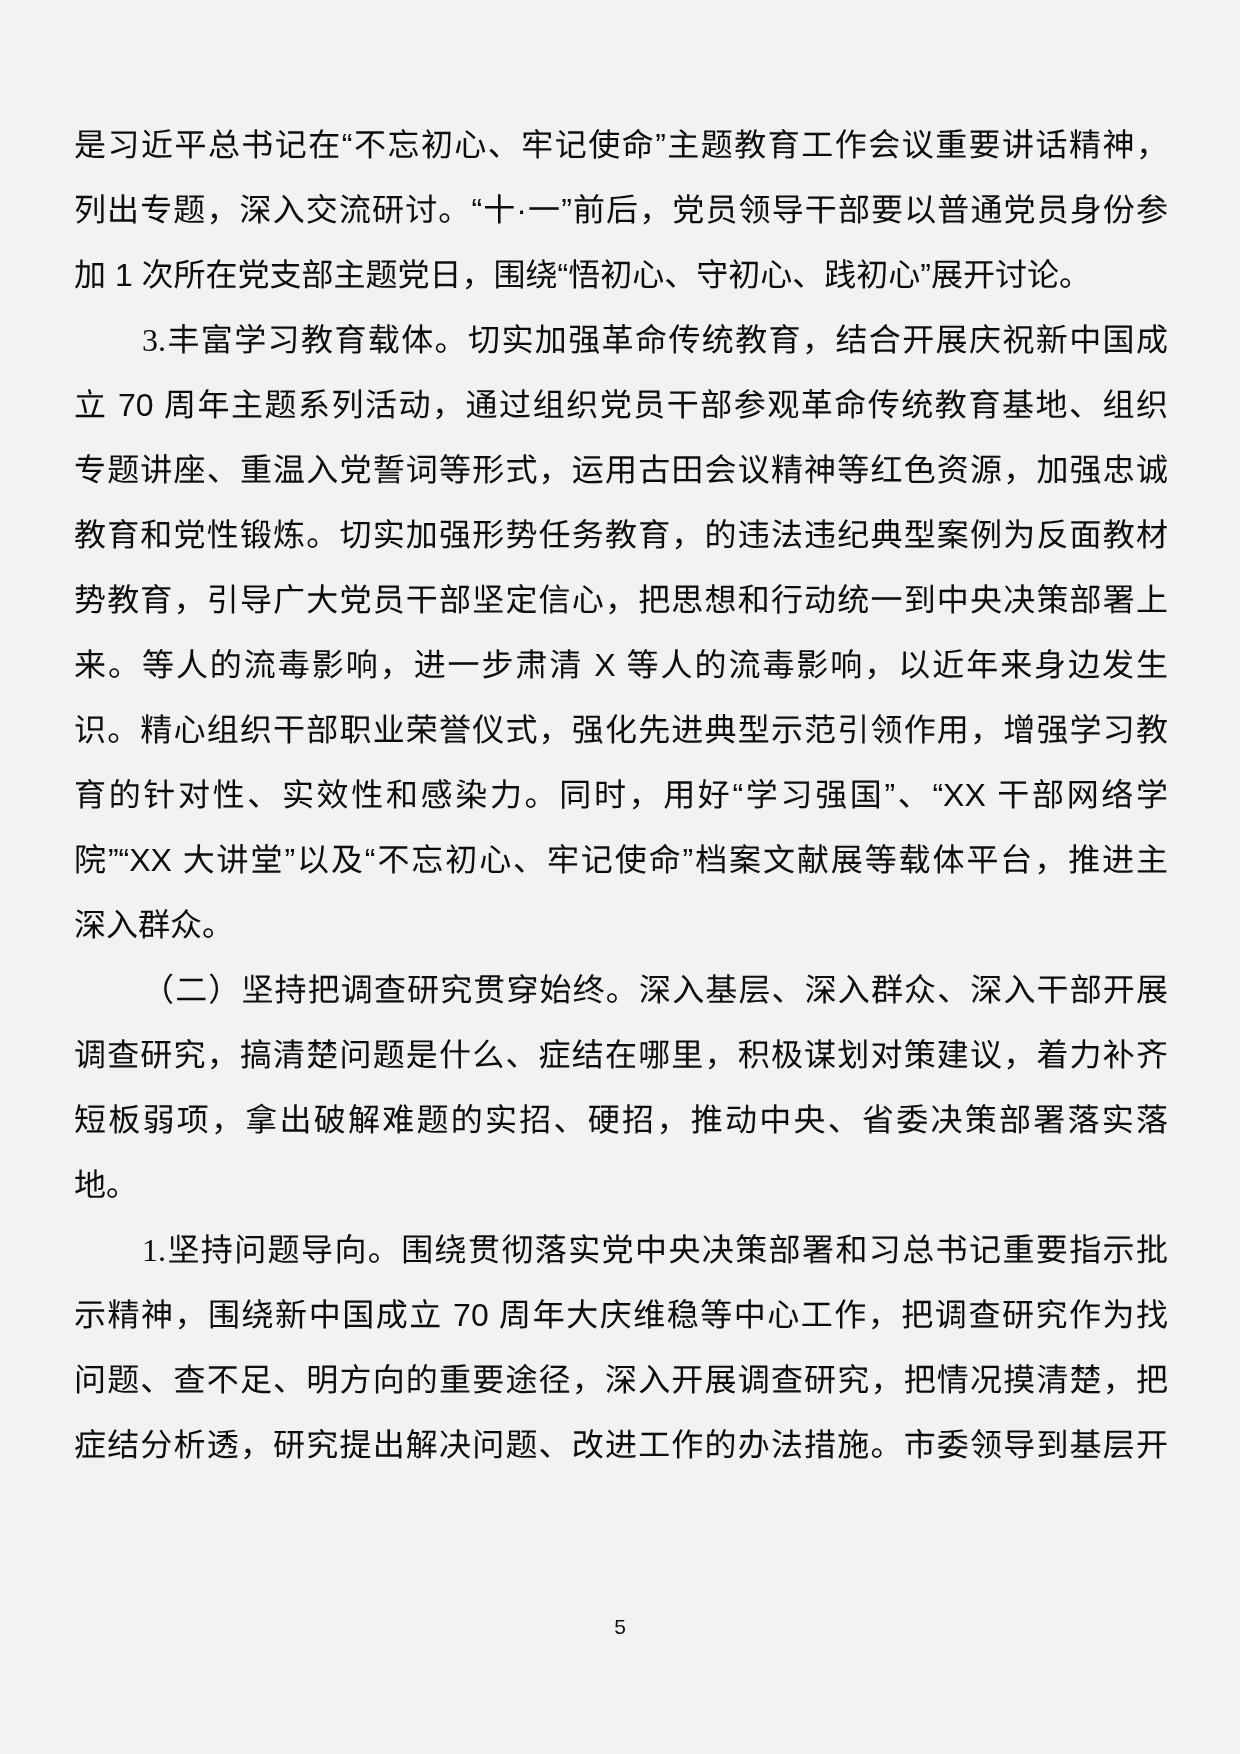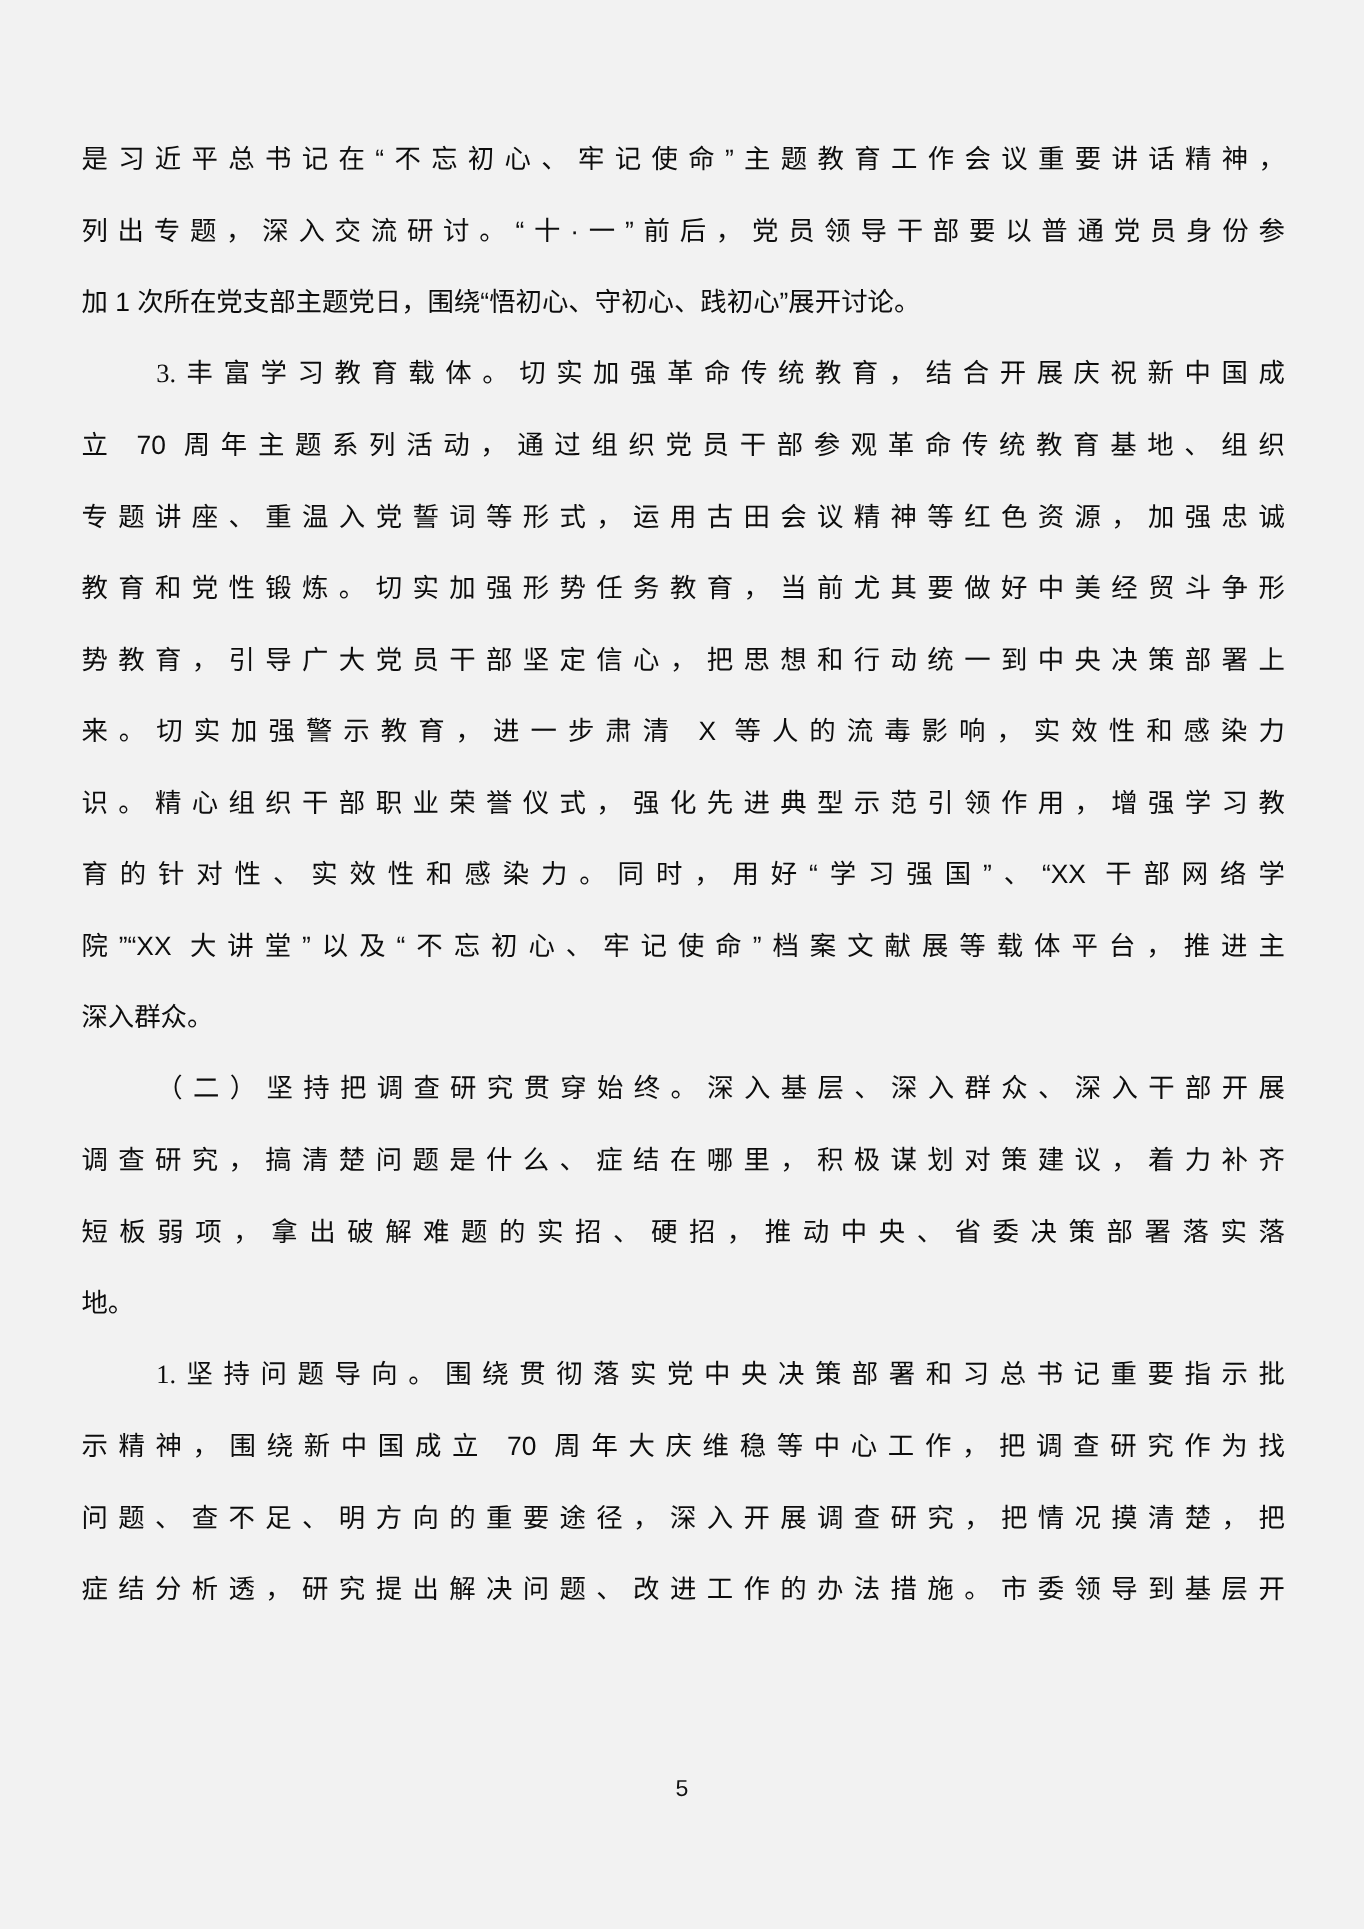--- a/index.html
+++ b/index.html
@@ -13,21 +13,21 @@
     background: #f2f2f2;
     font-family: "Liberation Sans", sans-serif;
     color: #0d0d0d;
     overflow: hidden;
   }
   .doc-body {
     position: absolute;
     left: 74px;
     top: 113px;
     width: 1094px;
-    font-size: 24px;
+    font-size: 32px;
     line-height: 65px;
   }
   .line {
     text-align: justify;
     text-align-last: justify;
   }
   .line.para-end {
     text-align: center;
     text-align-last: left;
   }
@@ -49,23 +49,23 @@
 </head>
 <body>
 
 <div class="doc-body">
   <div class="line">是习近平总书记在“不忘初心、牢记使命”主题教育工作会议重要讲话精神，</div>
   <div class="line">列出专题，深入交流研讨。“十·一”前后，党员领导干部要以普通党员身份参</div>
   <div class="line para-end">加 1 次所在党支部主题党日，围绕“悟初心、守初心、践初心”展开讨论。</div>
   <div class="line indent">3.丰富学习教育载体。切实加强革命传统教育，结合开展庆祝新中国成</div>
   <div class="line">立 70 周年主题系列活动，通过组织党员干部参观革命传统教育基地、组织</div>
   <div class="line">专题讲座、重温入党誓词等形式，运用古田会议精神等红色资源，加强忠诚</div>
-  <div class="line">教育和党性锻炼。切实加强形势任务教育，当前尤其要做好中美经贸斗争形</div>
+  <div class="line">教育和党性锻炼。切实加强形势任务教育，的违法违纪典型案例为反面教材</div>
   <div class="line">势教育，引导广大党员干部坚定信心，把思想和行动统一到中央决策部署上</div>
-  <div class="line">来。切实加强警示教育，进一步肃清 X 等人的流毒影响，实效性和感染力</div>
+  <div class="line">来。等人的流毒影响，进一步肃清 X 等人的流毒影响，以近年来身边发生</div>
   <div class="line">识。精心组织干部职业荣誉仪式，强化先进典型示范引领作用，增强学习教</div>
   <div class="line">育的针对性、实效性和感染力。同时，用好“学习强国”、“XX 干部网络学</div>
   <div class="line">院”“XX 大讲堂”以及“不忘初心、牢记使命”档案文献展等载体平台，推进主</div>
   <div class="line para-end">深入群众。</div>
   <div class="line indent">（二）坚持把调查研究贯穿始终。深入基层、深入群众、深入干部开展</div>
   <div class="line">调查研究，搞清楚问题是什么、症结在哪里，积极谋划对策建议，着力补齐</div>
   <div class="line">短板弱项，拿出破解难题的实招、硬招，推动中央、省委决策部署落实落</div>
   <div class="line para-end">地。</div>
   <div class="line indent">1.坚持问题导向。围绕贯彻落实党中央决策部署和习总书记重要指示批</div>
   <div class="line">示精神，围绕新中国成立 70 周年大庆维稳等中心工作，把调查研究作为找</div>

